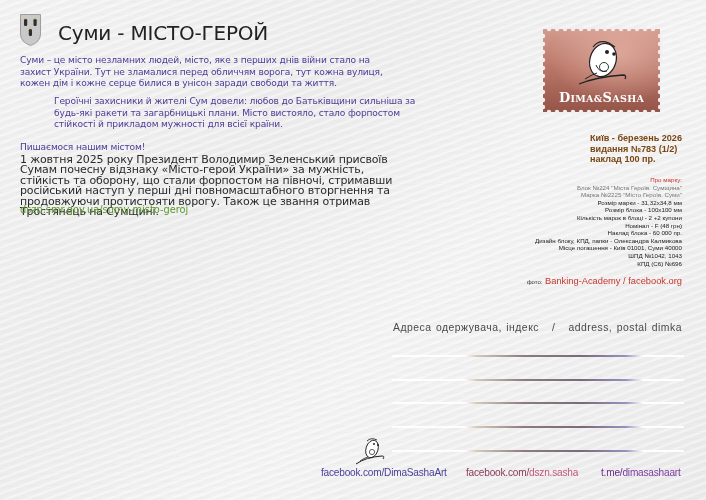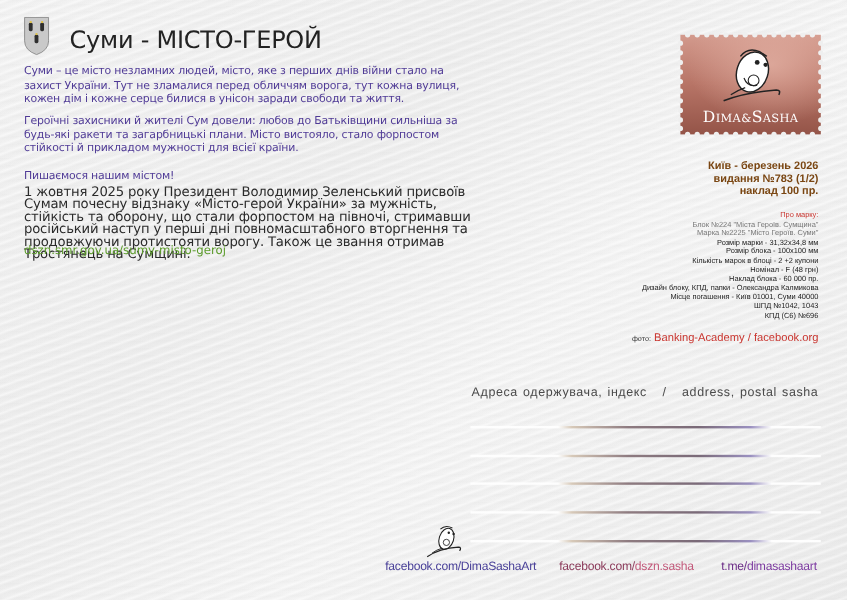--- a/index.html
+++ b/index.html
@@ -25,37 +25,37 @@
       letter-spacing: -0.2px;
     }
 
     .para {
       left: 20px; width: 380px;
       font-size: 9.1px; line-height: 11.5px;
       color: #4f3a96;
       letter-spacing: -0.15px;
     }
     .p1 { top: 55px; }
-    .p2 { top: 96px; }
+    .p2 { top: 96px; margin-left: 34px; }
     .p3 { top: 142px; }
     .p4 {
       top: 155px; color: #2a2a2a; font-size: 11px; line-height: 10.4px;
     }
     .link-green {
       left: 20px; top: 204px;
       font-size: 9.8px; color: #5b9b2a;
     }
 
     
     .stamp {
-      left: 565px; top: 27px; width: 121px; height: 87px;
+      left: 541px; top: 27px; width: 121px; height: 87px; font-weight: bold;
     }
 
     .edition {
-      right: 24px; top: 133px; text-align: right;
+      right: 24px; top: 133px; text-align: left;
       font-family: "Liberation Sans", sans-serif;
       font-size: 9.1px; line-height: 10.7px; color: #7a4612;
       font-weight: bold;
     }
 
     .about {
       right: 24px; top: 176px; text-align: right;
       font-family: "Liberation Sans", sans-serif;
       font-size: 6.2px; line-height: 7.6px; color: #222;
     }
@@ -229,21 +229,21 @@
   <div>Місце погашення - Київ 01001, Суми 40000</div>
   <div>ШПД №1042, 1043</div>
   <div>КПД (С6) №696</div>
 </div>
 
 <div class="abs photo">
   <div><span class="lbl">фото:</span> <span>Banking-Academy / facebook.org</span></div>
 </div>
 
 <div class="abs addr-label">
-  <span>Адреса одержувача, індекс</span><span class="slash">/</span><span>address, postal sasha</span>
+  <span>Адреса одержувача, індекс</span><span class="slash">/</span><span>address, postal dimka</span>
 </div>
 
 <div class="abs line" style="top:355px"></div>
 <div class="abs line" style="top:379px"></div>
 <div class="abs line" style="top:402px"></div>
 <div class="abs line" style="top:426px"></div>
 <div class="abs line" style="top:450px"></div>
 
 <div class="abs owl-small">
   <svg width="34" height="30" viewBox="0 0 34 30">

